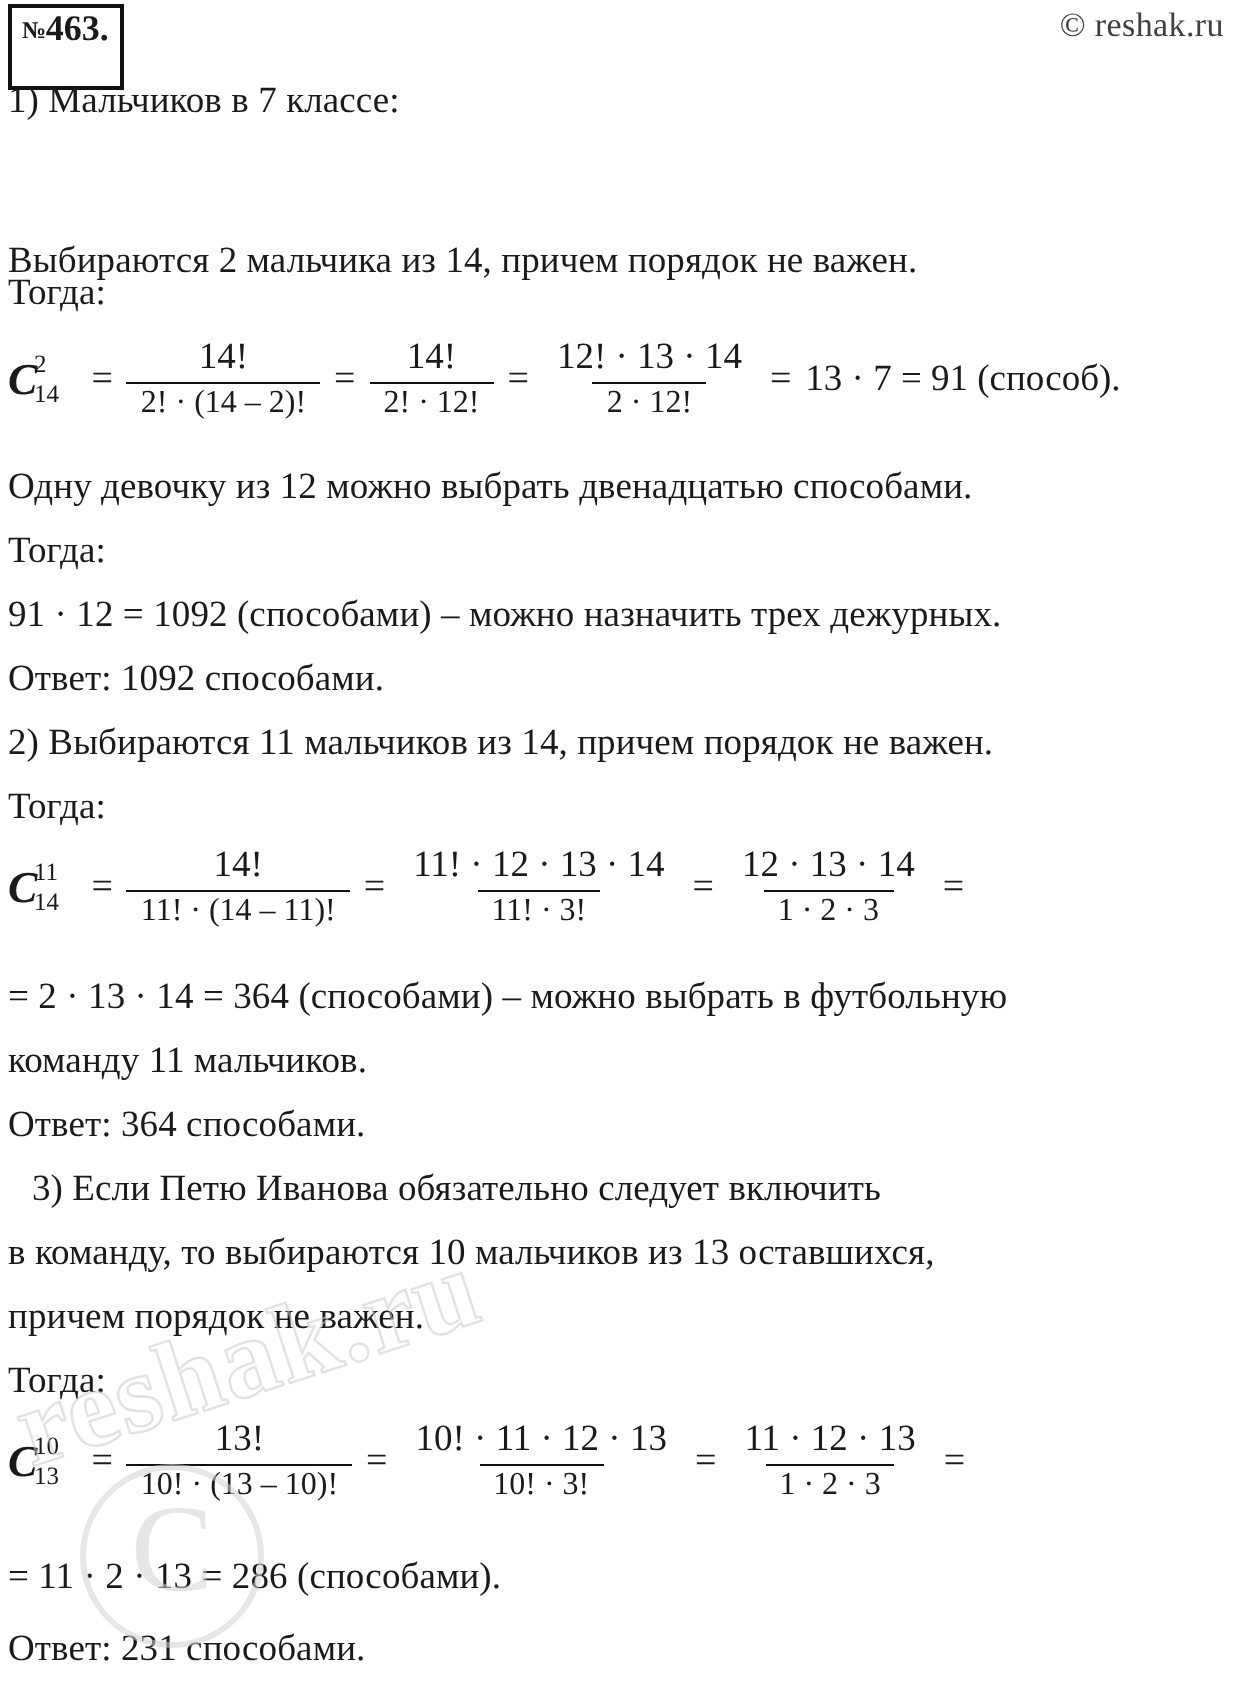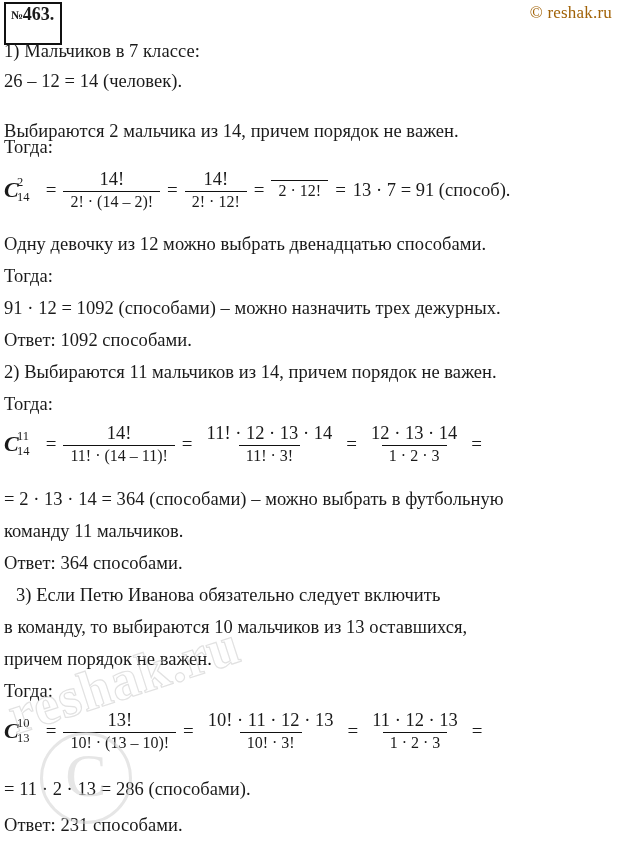--- a/index.html
+++ b/index.html
@@ -51,21 +51,21 @@
   .num-box .nb-val {
     font-size: 18px;
     font-weight: bold;
     letter-spacing: 0px;
   }
   .copyright {
     position: absolute;
     right: 8px;
     top: 3px;
     font-size: 17px;
-    color: #a16207;
+    color: #404040;
     white-space: nowrap;
     letter-spacing: 0.2px;
   }
 
   
   .line {
     position: absolute;
     left: 4px;
     font-size: 18.5px;
     line-height: 22px;
@@ -175,21 +175,20 @@
 <div id="page">
 
   <div class="header-row">
     <div class="num-box">
       <span class="nb-no">№</span><span class="nb-val">463.</span>
     </div>
     <div class="copyright">© reshak.ru</div>
   </div>
 
   <div class="line" style="top:40px;">1) Мальчиков в 7 классе:</div>
-  <div class="line" style="top:70px;">26 – 12 = 14 (человек).</div>
   <div class="line" style="top:120px;">Выбираются 2 мальчика из 14, причем порядок не важен.</div>
   <div class="line" style="top:136px;">Тогда:</div>
 
   <div class="formula" style="top:170px;">
     <span class="cterm">
       <span>C</span>
       <span class="sup">2</span>
       <span class="sub">14</span>
     </span>
     <span class="eq">=</span>
@@ -197,20 +196,21 @@
       <span class="fr-num">14!</span>
       <span class="fr-den">2! · (14 – 2)!</span>
     </span>
     <span class="eq">=</span>
     <span class="frac">
       <span class="fr-num">14!</span>
       <span class="fr-den">2! · 12!</span>
     </span>
     <span class="eq">=</span>
     <span class="frac">
+      <span class="fr-num">12! · 13 · 14</span>
       <span class="fr-den">2 · 12!</span>
     </span>
     <span class="eq">=</span>
     <span class="plain">13 · 7 = 91 (способ).</span>
   </div>
 
   <div class="line" style="top:233px;">Одну девочку из 12 можно выбрать двенадцатью способами.</div>
   <div class="line" style="top:265px;">Тогда:</div>
   <div class="line" style="top:297px;">91 · 12 = 1092 (способами) – можно назначить трех дежурных.</div>
   <div class="line" style="top:329px;">Ответ: 1092 способами.</div>

